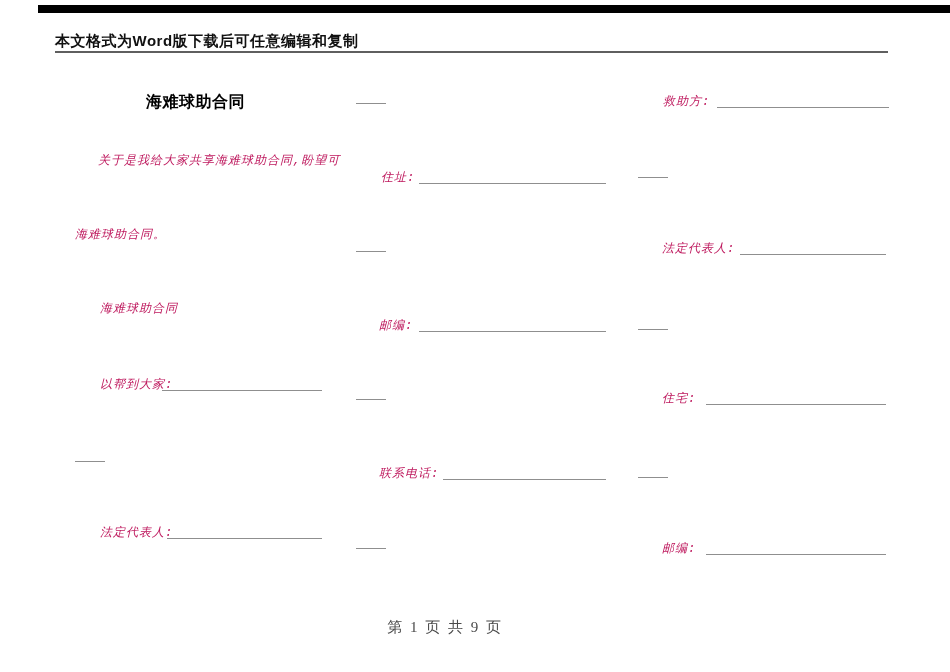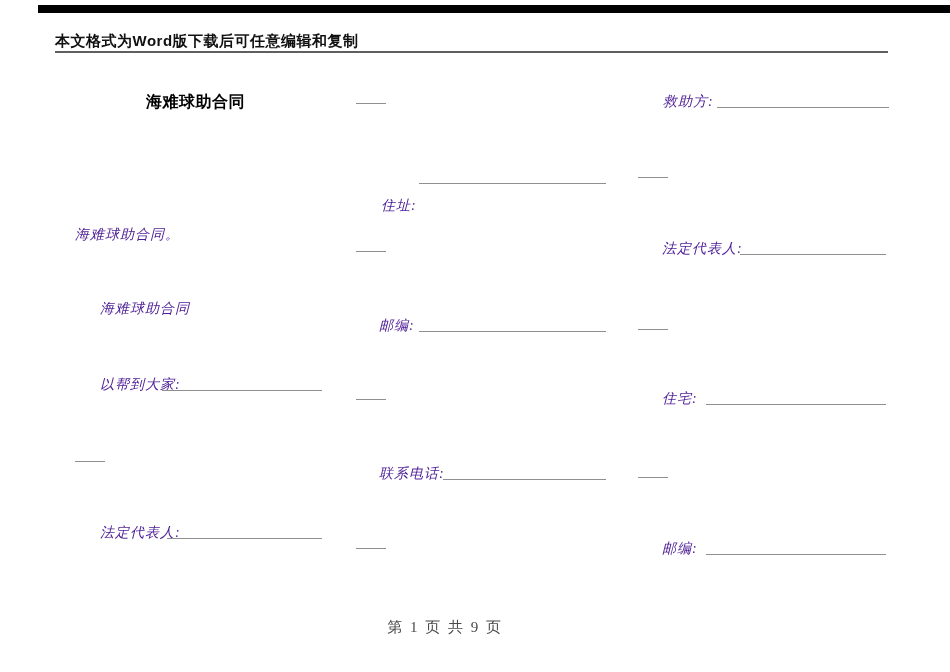--- a/index.html
+++ b/index.html
@@ -33,22 +33,22 @@
   
   .doc-title {
     position: absolute; left: 146px; top: 92px;
     font-family: "Liberation Sans", "DejaVu Sans", sans-serif;
     font-weight: bold; font-size: 16px; color: #000000;
     letter-spacing: 0.5px; white-space: nowrap;
   }
   .kai {
     position: absolute;
     font-style: italic;
-    font-size: 14px; letter-spacing: 1px;
-    color: #4c1d95; white-space: nowrap;
+    font-size: 12px; letter-spacing: 1px;
+    color: #be185d; white-space: nowrap; font-family: Liberation Mono, monospace;
   }
   .blank {
     position: absolute; height: 0;
     border-bottom: 1.5px solid #8f8f8f;
   }
   .fill-line {
     position: absolute; height: 0;
     border-bottom: 1.5px solid #8f8f8f;
   }
   .page-footer {
@@ -64,34 +64,35 @@
 
 <div id="page">
 
   <div class="top-bar"></div>
 
   <div class="header-notice">本文格式为Word版下载后可任意编辑和复制</div>
   <div class="header-rule"></div>
 
   <div class="doc-title">海难球助合同</div>
 
+  <div class="kai" style="left:98px; top:152px;">关于是我给大家共享海难球助合同,盼望可</div>
   <div class="kai" style="left:75px; top:226px;">海难球助合同。</div>
   <div class="kai" style="left:100px; top:300px;">海难球助合同</div>
 
   <div class="kai" style="left:100px; top:376px;">以帮到大家:</div>
   <div class="fill-line" style="left:162px; top:390px; width:160px;"></div>
 
   <div class="blank" style="left:75px; top:461px; width:30px;"></div>
 
   <div class="kai" style="left:100px; top:524px;">法定代表人:</div>
   <div class="fill-line" style="left:167px; top:538px; width:155px;"></div>
 
   <div class="blank" style="left:356px; top:103px; width:30px;"></div>
 
-  <div class="kai" style="left:381px; top:169px;margin-top:28px;">住址:</div>
+  <div class="kai" style="left:381px; top:169px;">住址:</div>
   <div class="fill-line" style="left:419px; top:183px; width:187px;"></div>
 
   <div class="blank" style="left:356px; top:251px; width:30px;"></div>
 
   <div class="kai" style="left:379px; top:317px;">邮编:</div>
   <div class="fill-line" style="left:419px; top:331px; width:187px;"></div>
 
   <div class="blank" style="left:356px; top:399px; width:30px;"></div>
 
   <div class="kai" style="left:379px; top:465px;">联系电话:</div>

